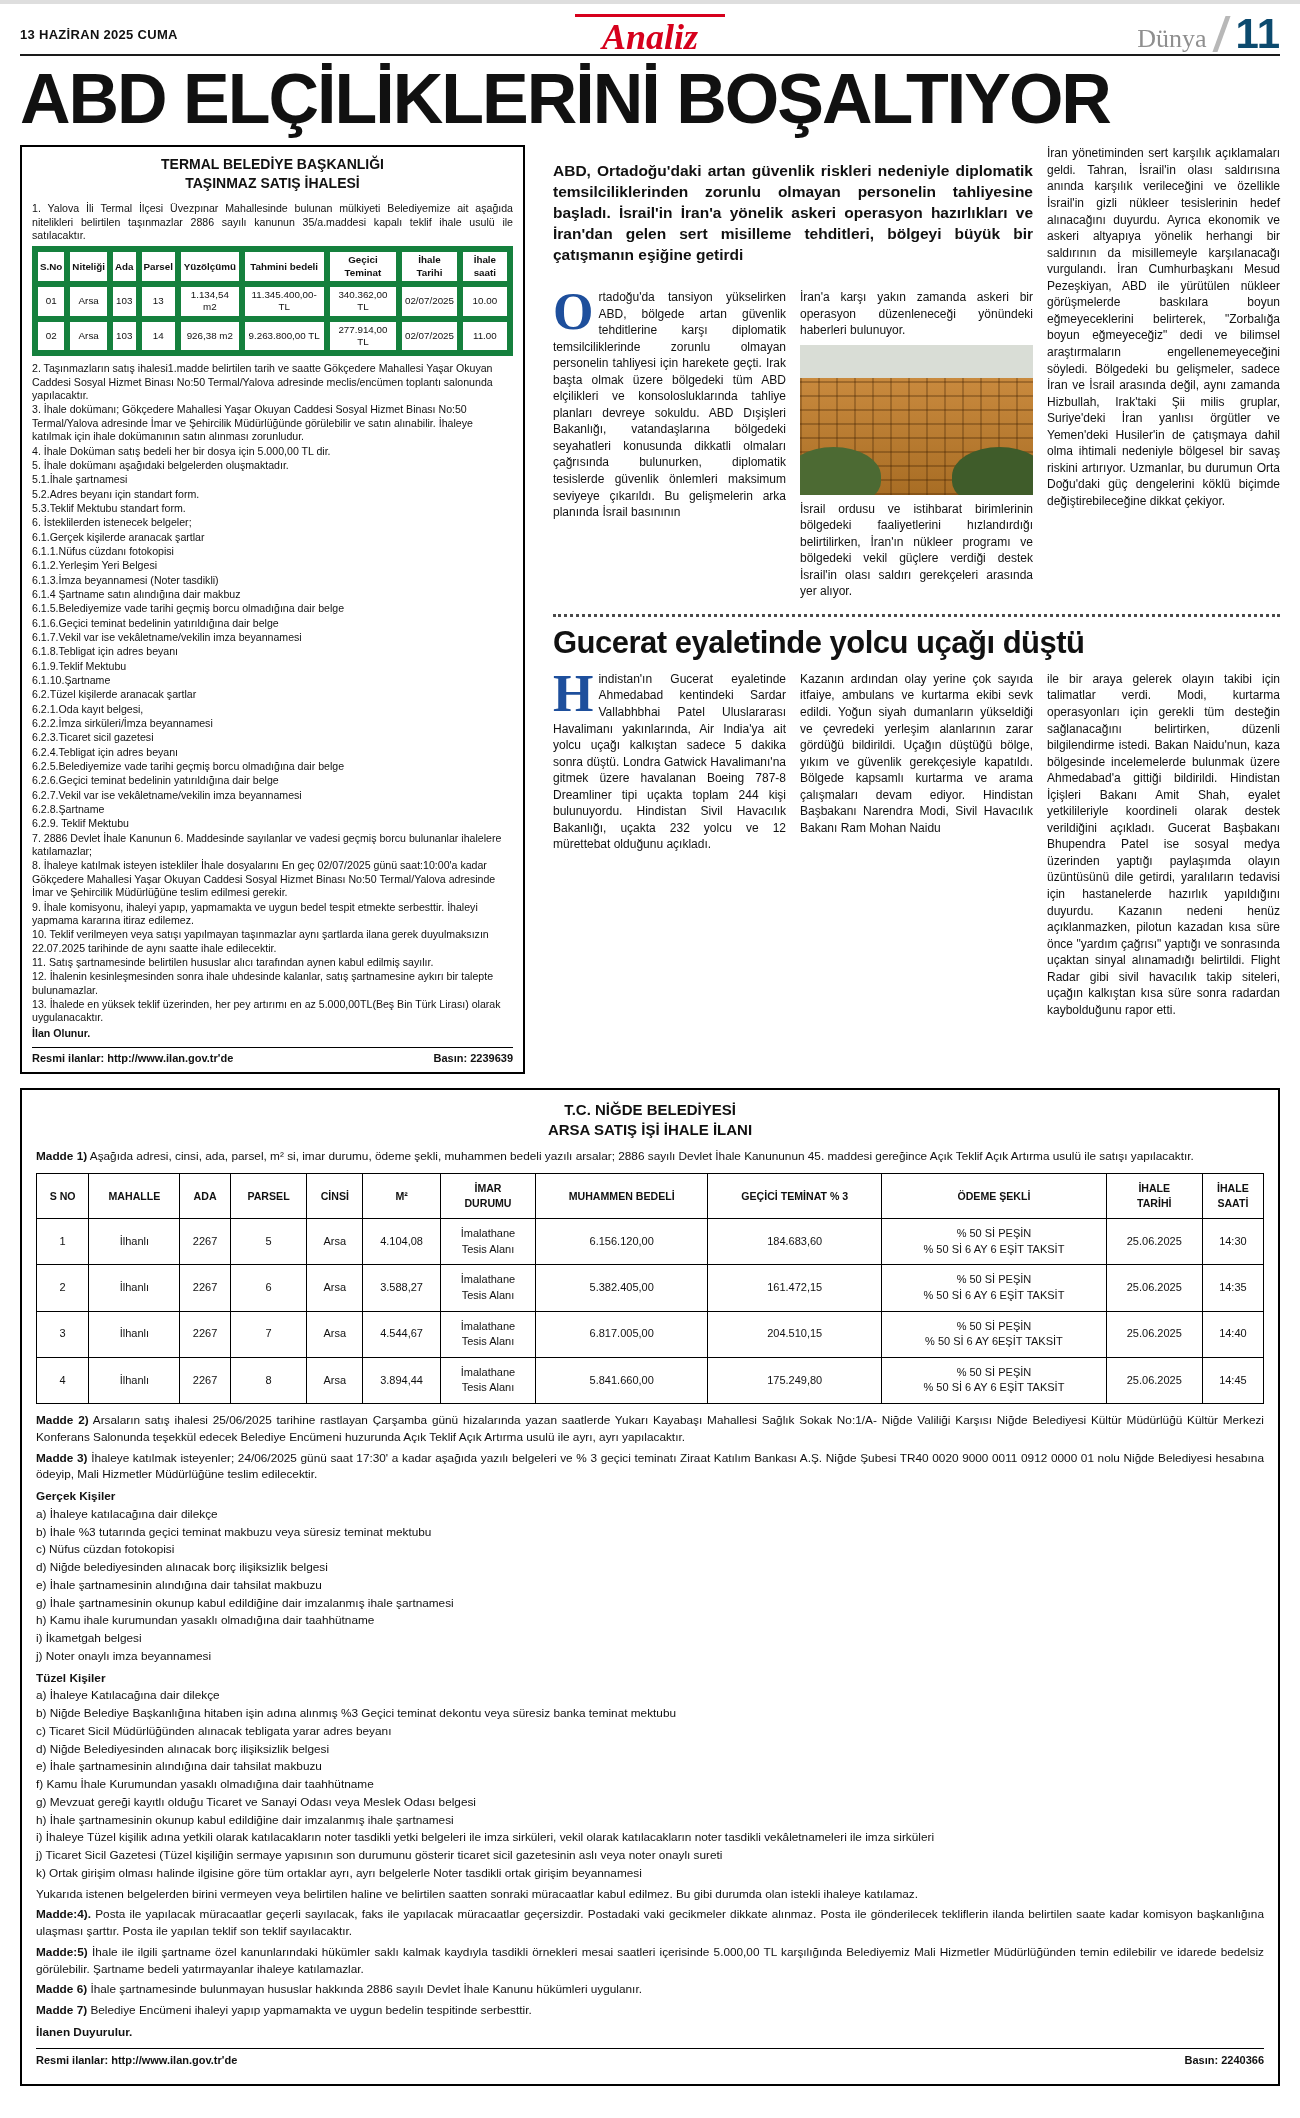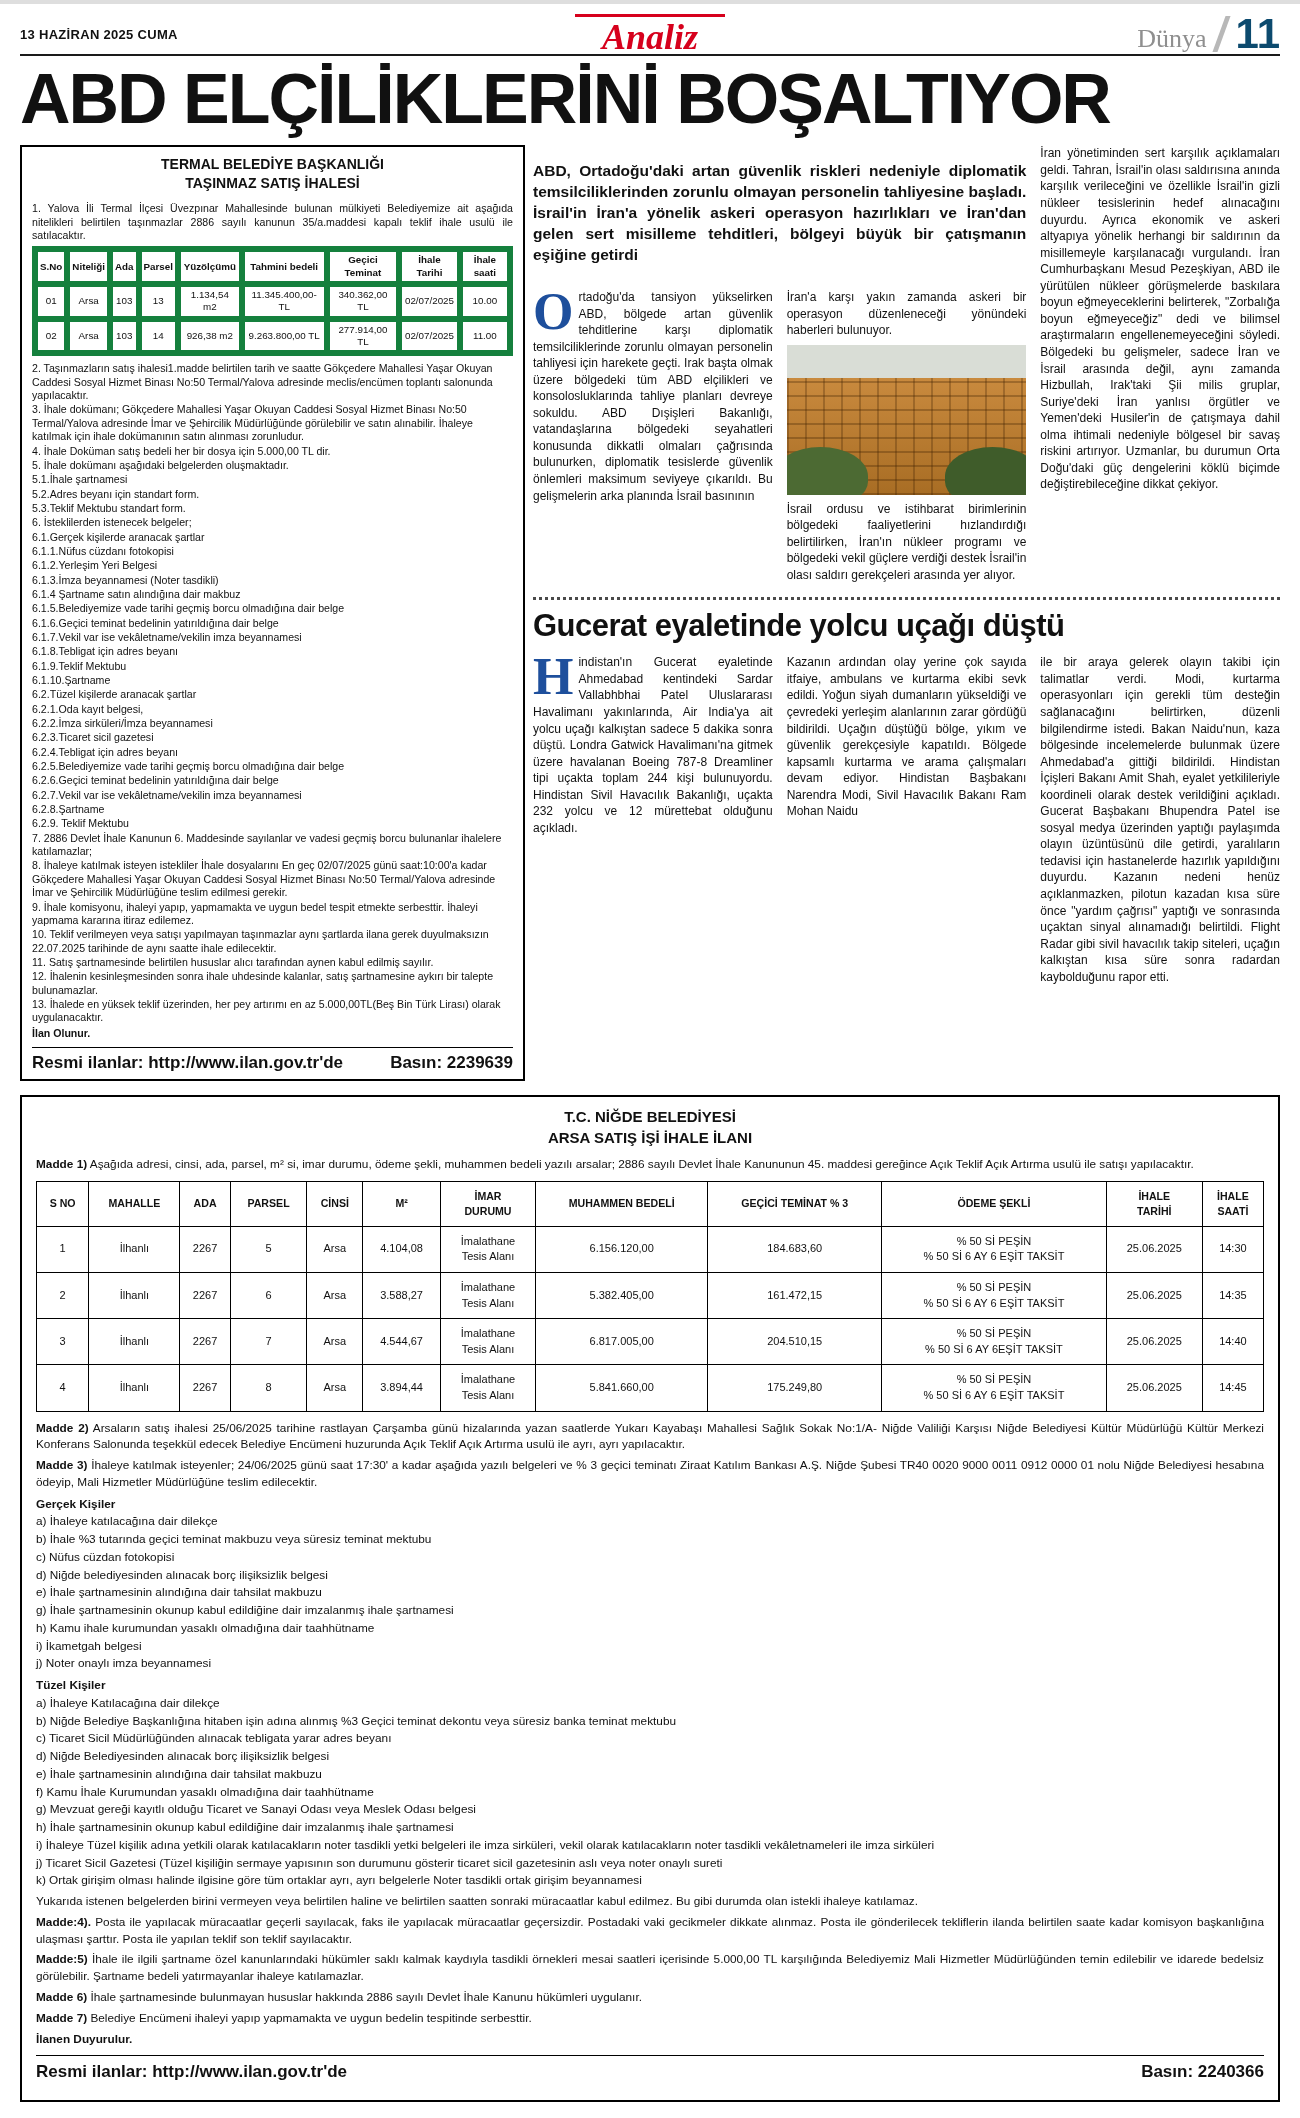--- a/index.html
+++ b/index.html
@@ -18,33 +18,33 @@
   .section-block { display:flex; align-items:flex-end; gap:12px; }
   .section-name { font-size:26px; color:#8f8f8f; font-family:"Liberation Serif", serif; line-height:1; }
   .slash { width:5px; height:36px; background:#b8b8b8; transform:skewX(-20deg); }
   .page-num { font-size:42px; font-weight:bold; color:#0c4a6e; line-height:.85; }
 
   
   .headline { font-size:70px; font-weight:800; letter-spacing:-2px; line-height:1.02;
               margin:8px 0 10px; white-space:nowrap; }
 
   
-  .top-content { display:flex; gap:8px; align-items:stretch; }
+  .top-content { display:flex; gap:28px; align-items:stretch; }
 
   
   .termal-box { flex:0 0 505px; width:505px; border:2px solid #000; padding:8px 10px 6px;
                 font-size:10.6px; line-height:1.26; }
   .termal-title { text-align:center; font-weight:bold; font-size:14px; line-height:1.3; margin-bottom:6px; }
   .termal-intro { text-align:justify; margin-bottom:3px; }
   table.termal { width:100%; border-collapse:collapse; margin:4px 0 6px; font-size:9.8px; }
   table.termal th, table.termal td { border:6px solid #15803d; padding:2px 2px; text-align:center; }
   .t-item { margin-bottom:1px; }
   .termal-closing { font-weight:bold; margin-top:2px; }
   .box-footer { display:flex; justify-content:space-between; border-top:1.5px solid #000;
-                margin-top:7px; padding-top:4px; font-weight:bold; font-size:17px; }
+                margin-top:7px; padding-top:4px; font-weight:bold; font-size:11px; }
 
   
   .right-articles { flex:1; display:flex; flex-direction:column; }
   .abd-grid { display:grid; grid-template-columns:1fr 1fr 1fr; column-gap:14px; row-gap:8px; }
   .abd-lead { grid-column:1/3; font-weight:bold; font-size:15.5px; line-height:1.35; text-align:justify; }
   .abd-col1 { grid-column:1; grid-row:2; }
   .abd-col2 { grid-column:2; grid-row:2; }
   .abd-col3 { grid-column:3; grid-row:1/3; }
   .body-text { font-size:12px; line-height:1.38; text-align:justify; }
   .dropcap { float:left; font-size:52px; line-height:.8; font-weight:bold; color:#1e4f9c;

